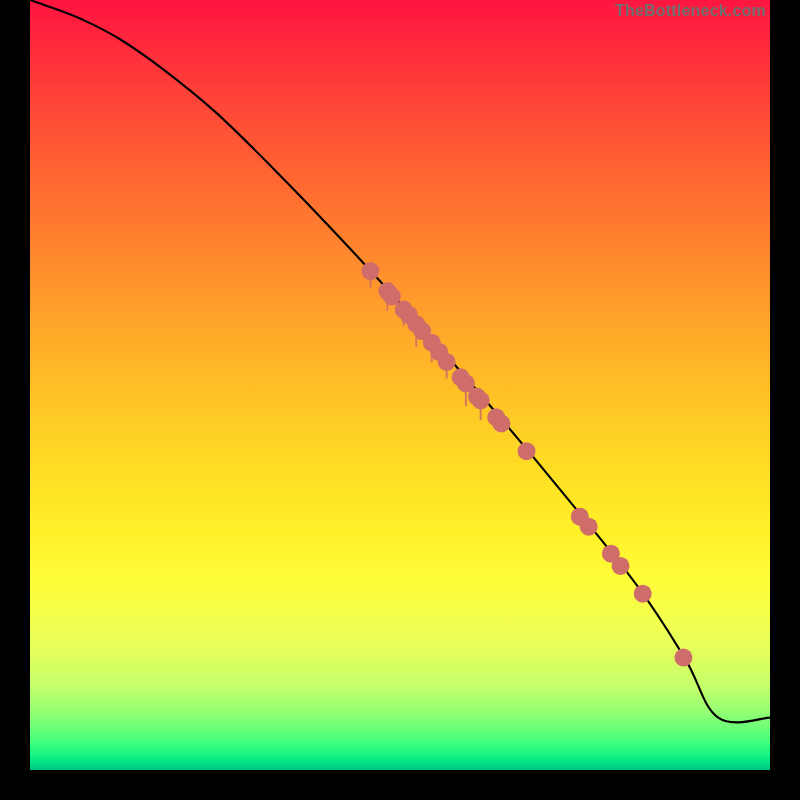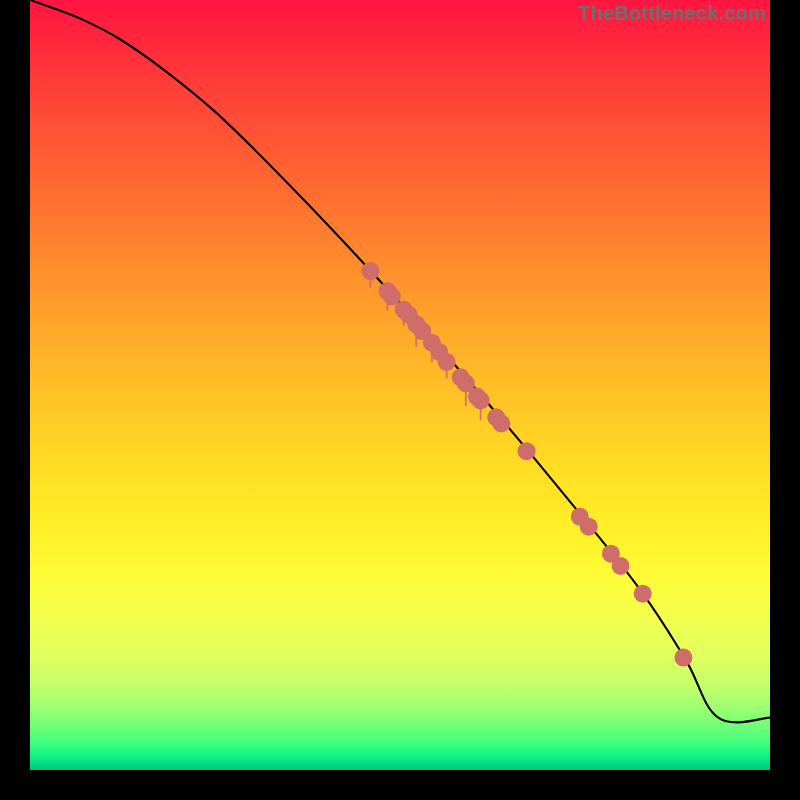--- a/index.html
+++ b/index.html
@@ -54,21 +54,21 @@
     left: 0;
     top: 0;
     width: 740px;
     height: 770px;
   }
   .watermark {
     position: absolute;
     top: 2px;
     right: 34px;
     color: #6f6f6f;
-    font-size: 20px;
+    font-size: 16px;
     font-weight: 600;
     letter-spacing: 0.2px;
     user-select: none;
   }
 </style>
 </head>
 <body>
 
 <div class="stage">
   <div class="plot">

